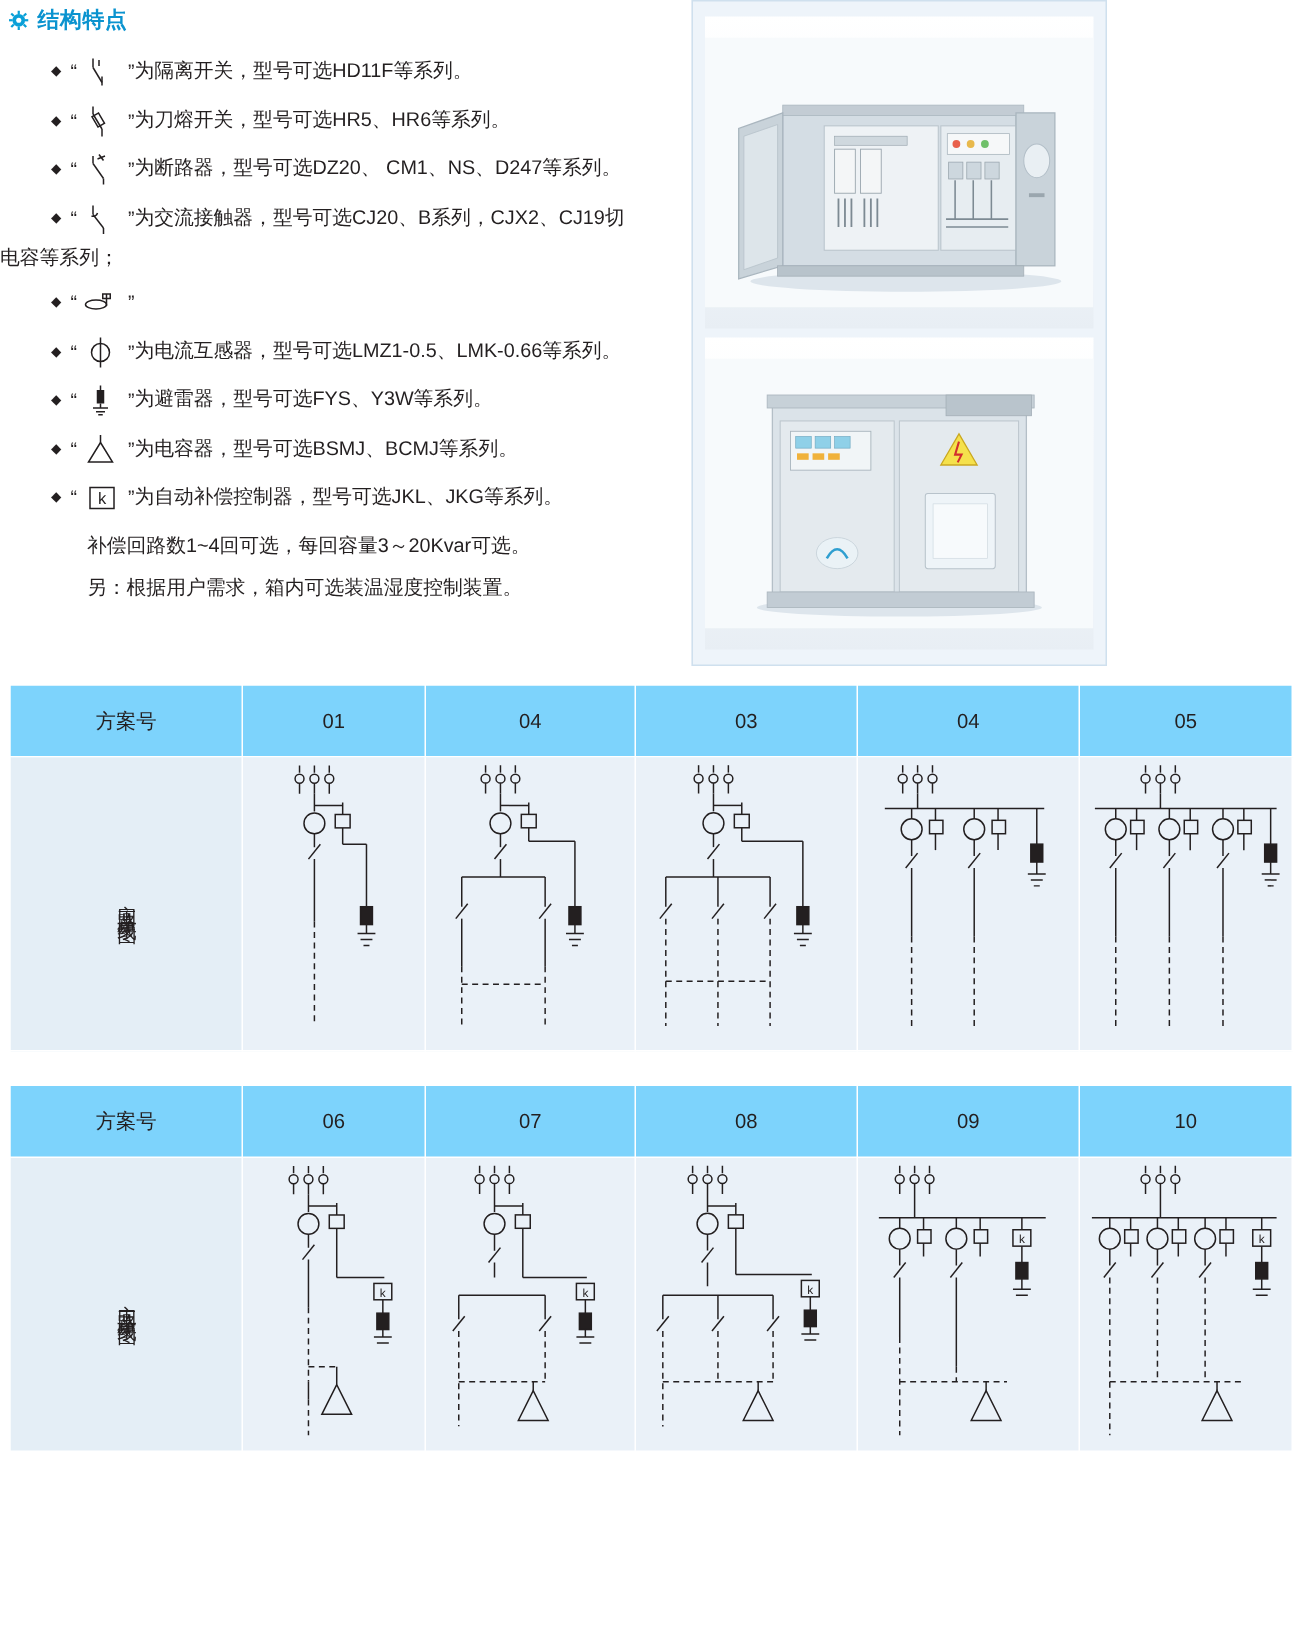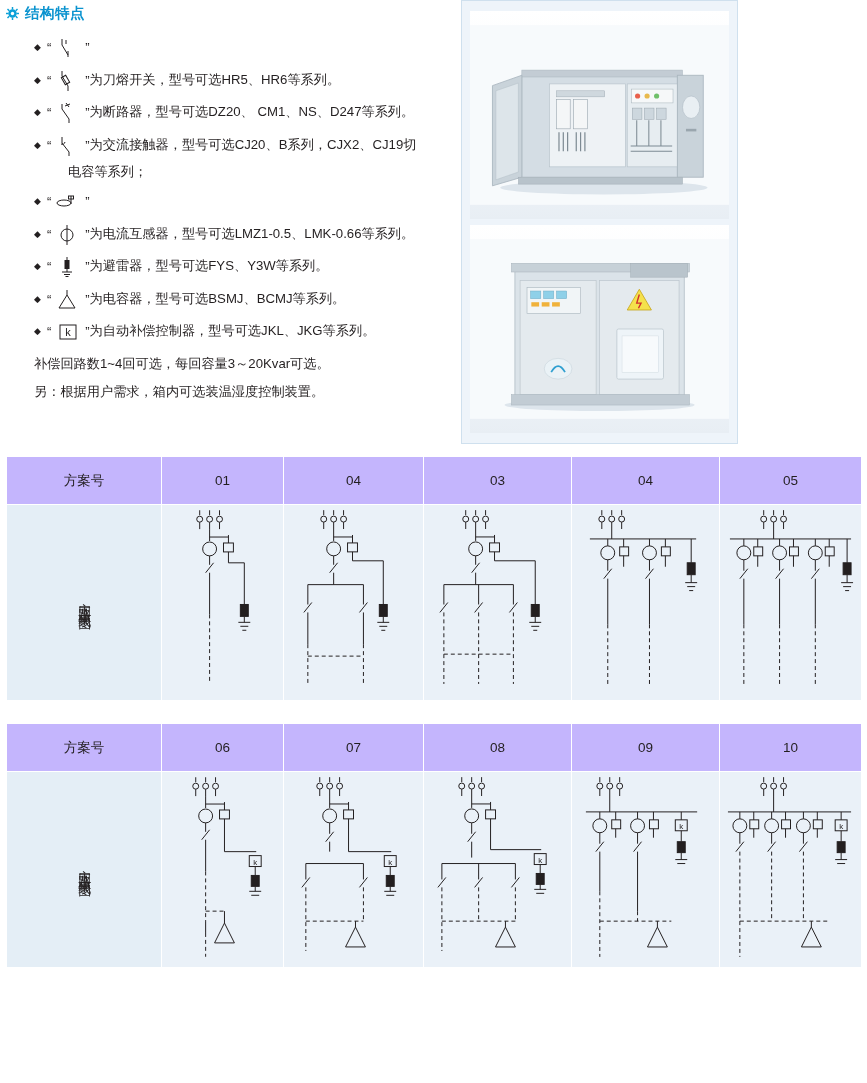--- a/index.html
+++ b/index.html
@@ -83,29 +83,29 @@
     height: 22px;
     position: relative;
     vertical-align: middle;
     margin: 0 2px;
   }
   .sym svg { display: block; }
   .feat-text {
     line-height: 20px;
   }
   .feat-sub {
-    padding-left: 68px;
     font-size: 13.2px;
     margin: -4px 0 10px 0;
   }
   .note-line {
     font-size: 13.2px;
-    padding-left: 34px;
+    padding-left: 18px;
     margin-bottom: 9px;
     line-height: 1.5;
+    margin-left: 40px;
   }
 
   
   .photos {
     width: 320px;
     margin-left: 6px;
     background: #eef4fa;
     border: 1px solid #cfe0ee;
     padding: 10px 8px;
     display: flex;
@@ -133,21 +133,21 @@
   table.scheme td, table.scheme th {
     border: 1px solid #ffffff;
     background: #e9f1f8;
     text-align: center;
     vertical-align: middle;
     font-size: 13px;
     color: #231f20;
     font-weight: normal;
   }
   table.scheme tr.head td {
-    background: #c4b5fd;
+    background: #7dd3fc;
     height: 48px;
     font-size: 13.5px;
   }
   table.scheme tr.diagram td {
     height: 196px;
     background: #eaf1f8;
     padding: 0;
   }
   table.scheme tr.diagram td.label {
     background: #e4eef6;
@@ -208,20 +208,21 @@
             <span class="sym">
               <svg viewBox="0 0 30 22">
                 <line x1="9" y1="2" x2="9" y2="8" stroke="#231f20" stroke-width="1"></line>
                 <line x1="9" y1="8" x2="15" y2="18" stroke="#231f20" stroke-width="1"></line>
                 <line x1="15" y1="14" x2="15" y2="20" stroke="#231f20" stroke-width="1"></line>
                 <line x1="13" y1="3" x2="13" y2="7" stroke="#231f20" stroke-width="1"></line>
               </svg>
             </span>
             <span class="q">”</span>
           </span>
+          <span class="feat-text">为隔离开关，型号可选HD11F等系列。</span>
         </li>
 
         <li>
           <span class="bullet">◆</span>
           <span class="quoted">
             <span class="q">“</span>
             <span class="sym">
               <svg viewBox="0 0 30 22">
                 <line x1="9" y1="1" x2="9" y2="6" stroke="#231f20" stroke-width="1"></line>
                 <line x1="9" y1="6" x2="15" y2="16" stroke="#231f20" stroke-width="1"></line>

